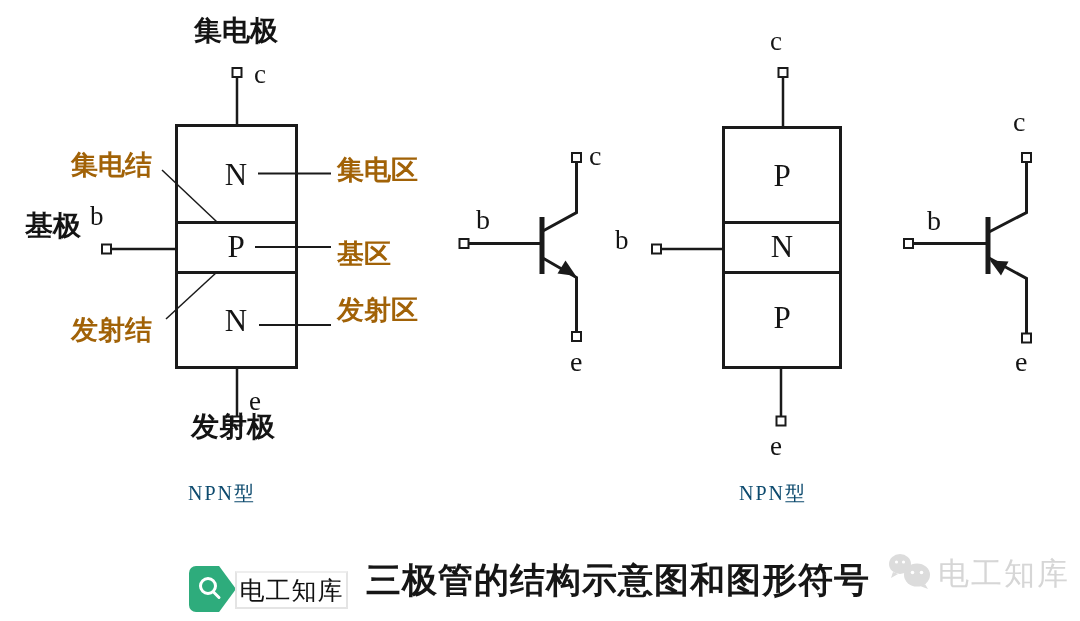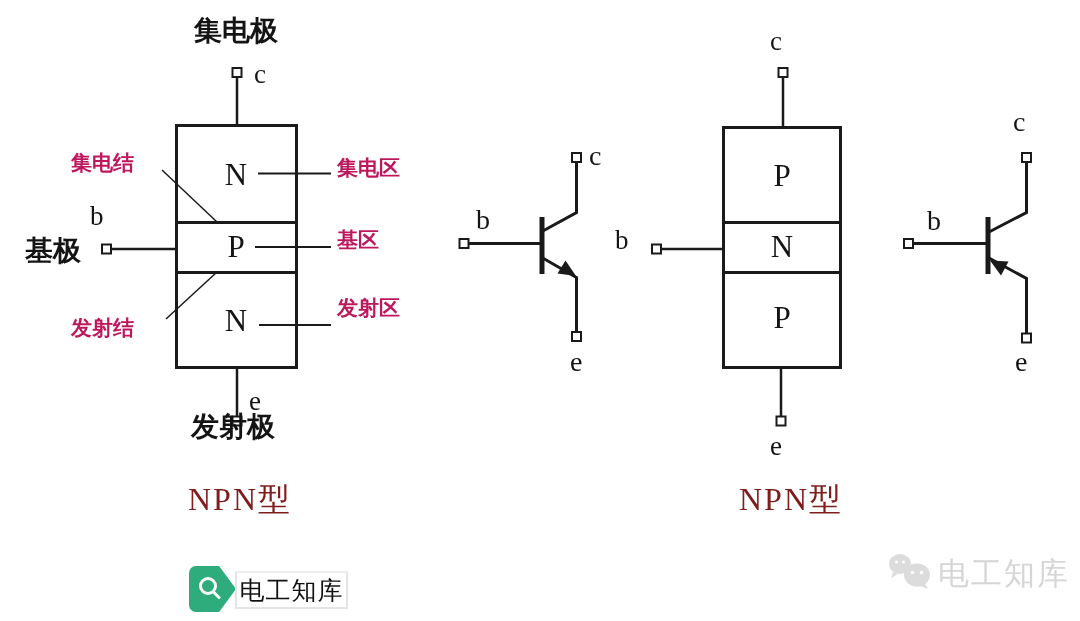--- a/index.html
+++ b/index.html
@@ -3,27 +3,27 @@
 <meta charset="utf-8">
 <style>
   * { margin:0; padding:0; box-sizing:border-box; }
   html,body { background:#ffffff; }
   .canvas {
     position:relative; width:1080px; height:621px; background:#ffffff;
     overflow:hidden; font-family:"Liberation Sans", sans-serif; color:#111;
   }
   .linework { position:absolute; left:0; top:0; width:1080px; height:621px; }
   .lbl { position:absolute; white-space:nowrap; line-height:1.1; }
-  .cn-bold { font-family:"Liberation Sans", sans-serif; font-weight:700; font-size:21px; color:#be185d; }
+  .cn-bold { font-family:"Liberation Sans", sans-serif; font-weight:700; font-size:27px; color:#a16207; }
   .cn-bold-lg { font-family:"Liberation Sans", sans-serif; font-weight:700; font-size:28px; color:#141414; }
   .letter { font-family:"Liberation Serif", serif; font-size:27px; color:#141414; }
   .letter-sym { font-family:"Liberation Serif", serif; font-size:28px; color:#141414; }
   .region { font-family:"Liberation Serif", serif; font-size:31px; color:#141414;
             transform:translate(-50%,-50%); }
-  .type-label { font-family:"Liberation Serif", serif; font-size:32px; letter-spacing:2px; color:#7f1d1d; }
+  .type-label { font-family:"Liberation Serif", serif; font-size:20px; letter-spacing:2px; color:#0c4a6e; }
   .footer-badge {
     position:absolute; left:189px; top:566px; width:47px; height:46px;
     border-radius:7px;
     clip-path: polygon(0 0, 64% 0, 100% 50%, 64% 100%, 0 100%);
     display:flex; align-items:center;
   }
   .logo-box {
     position:absolute; left:235px; top:571px; width:113px; height:38px;
     background:#ffffff; border:2px solid #e4e4e4; border-top-color:#eee;
     display:flex; align-items:center; justify-content:center;
@@ -95,27 +95,27 @@
       <path d="M989 258 L1026.5 278.5 L1026.5 333" stroke-width="3"></path>
       <polygon points="990,260.5 1008.5,261.5 1001,275.5" fill="#1a1a1a" stroke="none"></polygon>
       <rect x="1022" y="333.5" width="9" height="9" stroke-width="2" fill="#fff"></rect>
     </g>
   </svg>
 
   <span class="lbl cn-bold-lg" style="left:194px; top:16px;">集电极</span>
   <span class="lbl letter" style="left:254px; top:60px;">c</span>
   <span class="lbl cn-bold" style="left:71px; top:151px;">集电结</span>
   <span class="lbl letter" style="left:90px; top:202px;">b</span>
-  <span class="lbl cn-bold-lg" style="left:25px; top:236px;">基极</span>
+  <span class="lbl cn-bold-lg" style="left:25px; top:211px;">基极</span>
   <span class="lbl cn-bold" style="left:71px; top:316px;">发射结</span>
   <span class="lbl region" style="left:236px; top:175px;">N</span>
   <span class="lbl region" style="left:236px; top:247px;">P</span>
   <span class="lbl region" style="left:236px; top:321px;">N</span>
   <span class="lbl cn-bold" style="left:337px; top:158px;font-family:Liberation Mono, monospace;">集电区</span>
-  <span class="lbl cn-bold" style="left:337px; top:228px;">基区</span>
+  <span class="lbl cn-bold" style="left:337px; top:240px;">基区</span>
   <span class="lbl cn-bold" style="left:337px; top:296px;">发射区</span>
   <span class="lbl letter" style="left:249px; top:387px;">e</span>
   <span class="lbl cn-bold-lg" style="left:191px; top:412px;">发射极</span>
   <span class="lbl type-label" style="left:188px; top:482px;">NPN型</span>
 
   <span class="lbl letter-sym" style="left:476px; top:205px;">b</span>
   <span class="lbl letter-sym" style="left:589px; top:141px;">c</span>
   <span class="lbl letter-sym" style="left:570px; top:347px;">e</span>
 
   <span class="lbl letter" style="left:770px; top:27px;">c</span>
@@ -132,20 +132,21 @@
 
   <div class="footer-badge" style="background:#2EAC7C;">
     <svg width="34" height="34" viewBox="0 0 34 34" style="margin-left:4px;">
       <circle cx="15" cy="14" r="7.5" stroke="#ffffff" stroke-width="3" fill="none"></circle>
       <line x1="20.5" y1="20" x2="26" y2="25.5" stroke="#ffffff" stroke-width="3" stroke-linecap="round"></line>
     </svg>
   </div>
   <div class="logo-box">
     <span>电工知库</span>
   </div>
+  <div class="caption">三极管的结构示意图和图形符号</div>
 
   <svg style="position:absolute; left:886px; top:551px;" width="48" height="40" viewBox="0 0 48 40">
     <ellipse cx="14" cy="13" rx="11" ry="10" fill="#dcdcdc"></ellipse>
     <path d="M7 21 L5 27 L12 23 Z" fill="#dcdcdc"></path>
     <circle cx="10.5" cy="11" r="1.6" fill="#ffffff"></circle>
     <circle cx="17.5" cy="11" r="1.6" fill="#ffffff"></circle>
     <ellipse cx="31" cy="24" rx="13" ry="11.5" fill="#dcdcdc"></ellipse>
     <path d="M39 33 L42 38 L34 35 Z" fill="#dcdcdc"></path>
     <circle cx="26.5" cy="21.5" r="1.8" fill="#ffffff"></circle>
     <circle cx="35.5" cy="21.5" r="1.8" fill="#ffffff"></circle>

